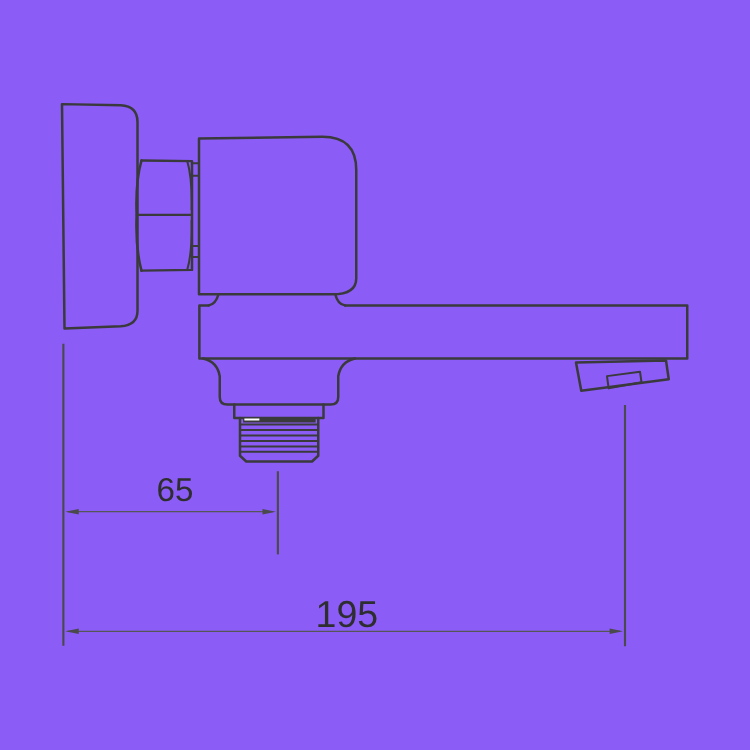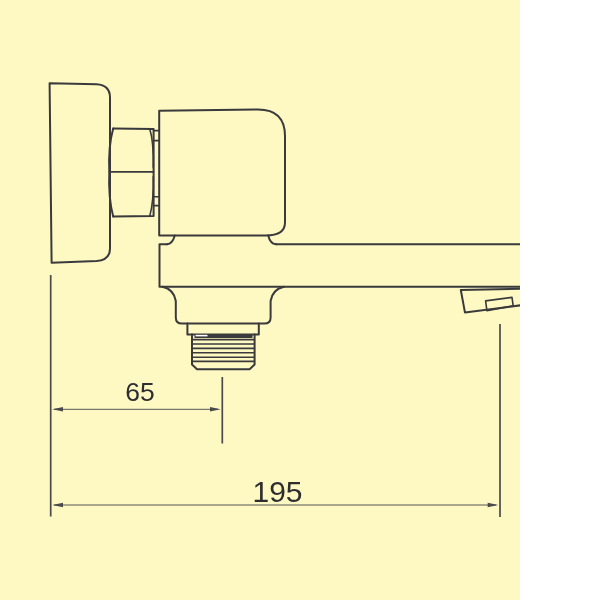--- a/index.html
+++ b/index.html
@@ -3,23 +3,23 @@
 <meta charset="utf-8">
 <style>
   html, body {
     margin: 0;
     padding: 0;
     background: #ffffff;
     font-family: "Liberation Sans", sans-serif;
   }
   .page {
     position: relative;
-    width: 520px;
+    width: 600px;
     height: 600px;
-    background: #fef9c3;
+    background: #8b5cf6;
     overflow: hidden;
   }
   svg { display: block; }
   .outline-group {
     stroke: #3a3a3c;
     stroke-width: 2;
     fill: none;
     stroke-linecap: round;
     stroke-linejoin: round;
   }

